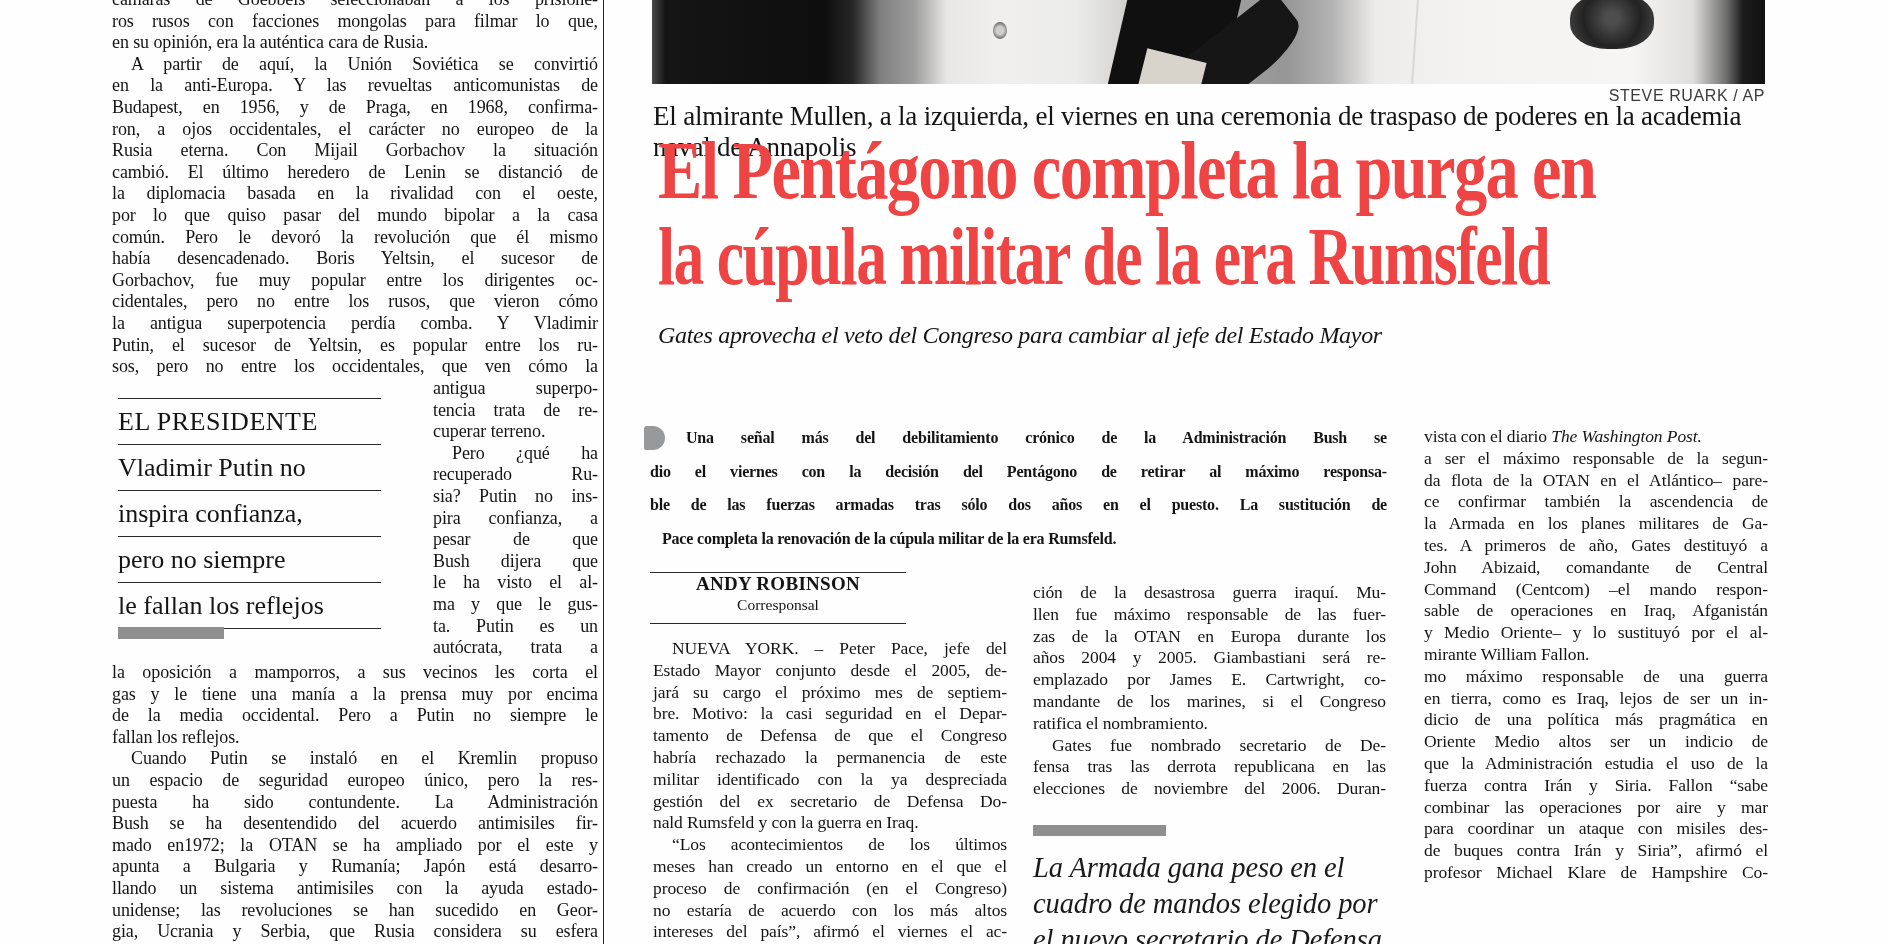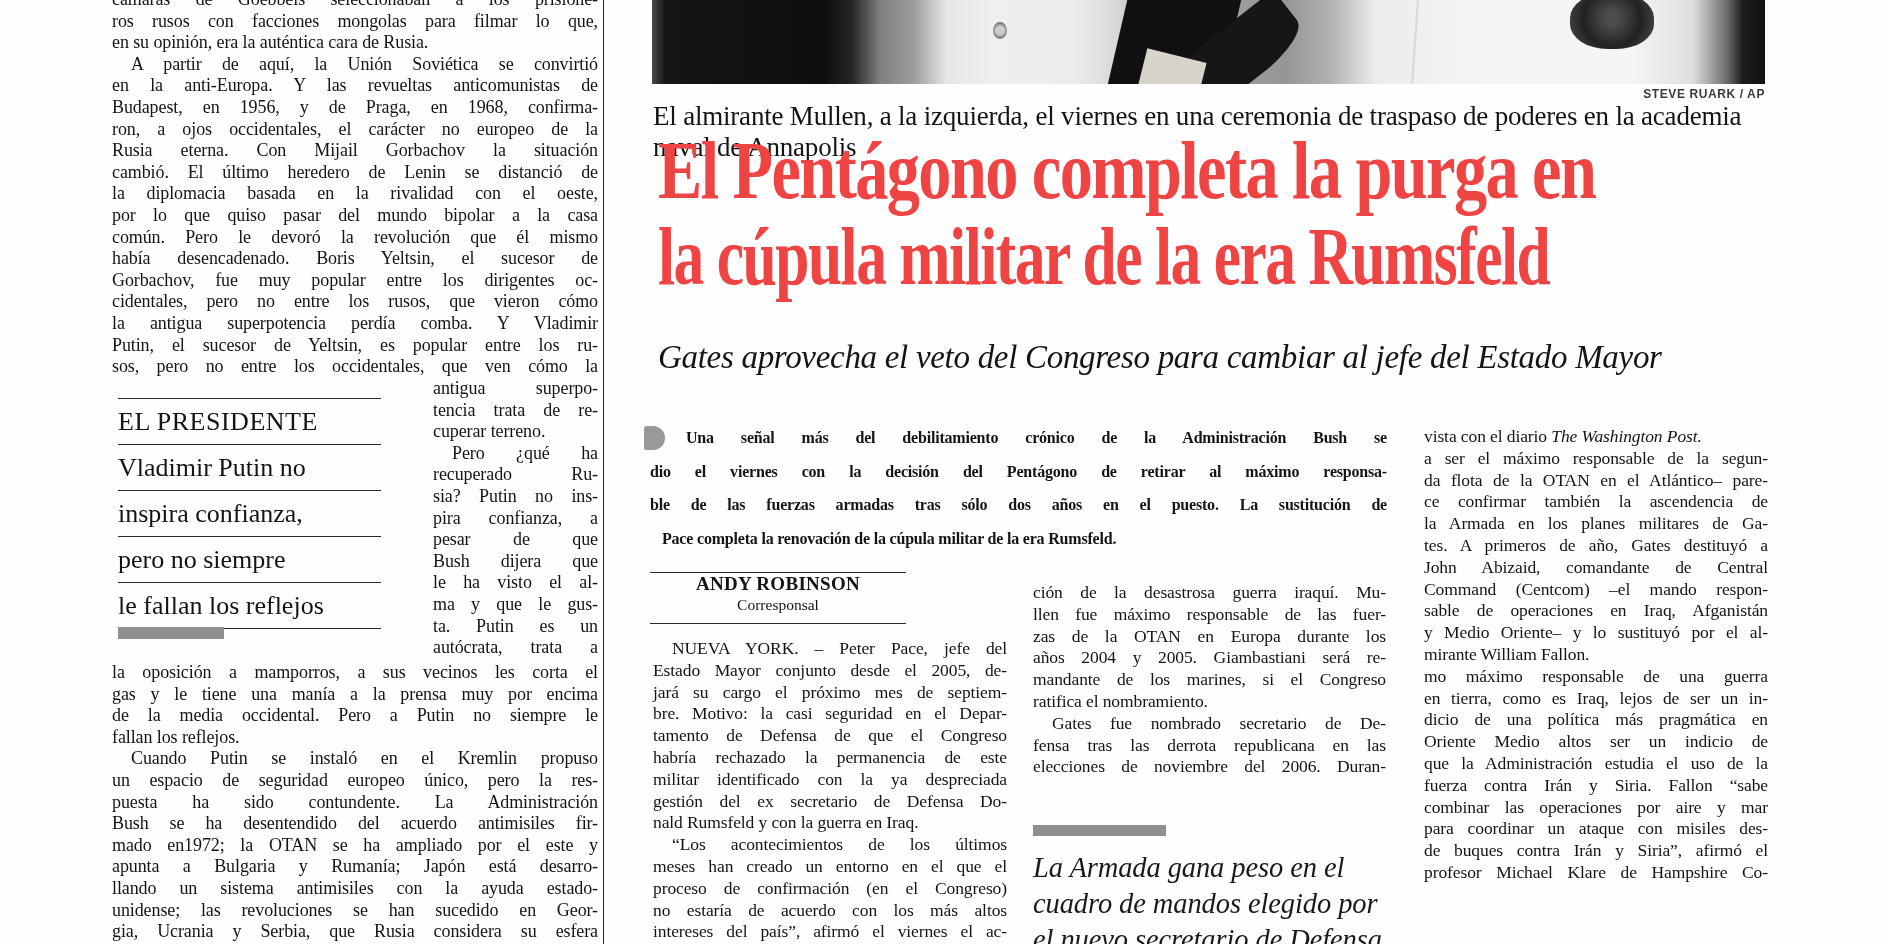--- a/index.html
+++ b/index.html
@@ -40,32 +40,32 @@
   .ph-arm{left:42%;top:-30%;width:10%;height:160%;background:#101010;transform:rotate(13deg);}
   .ph-forearm{left:44%;top:42%;width:15%;height:70%;background:#161616;transform:rotate(-38deg);border-radius:0 0 35% 35%;}
   .ph-paper{left:44%;top:66%;width:5.5%;height:44%;background:#d8d4cb;transform:rotate(14deg);}
   .ph-button{left:30.6%;top:26%;width:14px;height:17px;border-radius:50%;
       background:radial-gradient(circle,#cecece 35%,#5c5c5c 80%);}
   .ph-badge{left:82.5%;top:-8%;width:7.5%;height:66%;border-radius:45%;
       background:radial-gradient(circle at 50% 45%,#4d4d4d 12%,#222 55%,#3b3b3b 80%);}
   .ph-seam{left:68.5%;top:0;width:2px;height:100%;background:#d9d8d6;transform:rotate(4deg);}
 
   #photo-credit{position:absolute;left:652px;top:87px;width:1113px;text-align:right;
-      font-family:"Liberation Sans",sans-serif;font-size:12px;letter-spacing:0.6px;color:#3a3a3a;font-weight:bold;}
+      font-family:"Liberation Sans",sans-serif;font-size:16px;letter-spacing:0.6px;color:#3a3a3a;}
   #photo-caption{position:absolute;left:653px;top:101px;width:1113px;
       font-weight:normal;font-size:27px;letter-spacing:-0.2px;}
 
   
   #headline{position:absolute;left:658px;top:128px;width:1130px;font-weight:bold;color:#ef4444;}
   #headline .hline{font-size:82px;line-height:86px;white-space:nowrap;letter-spacing:-2px;transform-origin:0 50%;}
   #headline .h1a{transform:scaleX(0.81);}
   #headline .h1b{transform:scaleX(0.75);}
 
-  #subhead{position:absolute;left:658px;top:339px;width:1120px;font-style:italic;
-      font-size:33px;letter-spacing:-0.3px;white-space:nowrap;}
+  #subhead{position:absolute;left:658px;top:322px;width:1120px;font-style:italic;
+      font-size:24px;letter-spacing:-0.3px;white-space:nowrap;}
 
   
   #lead{position:absolute;left:650px;top:421px;width:737px;}
   #lead .line{font-weight:bold;font-size:16px;line-height:33.5px;letter-spacing:-0.2px;
       text-align:justify;text-align-last:justify;}
   #lead .line.pend{text-align-last:left;margin-left:12px;}
   #lead .line:first-child{text-indent:36px;}
   #lead-icon{position:absolute;left:644px;top:426px;width:21px;height:24px;
       background:#97999b;border-radius:3px 14px 14px 3px;}
 
@@ -203,20 +203,21 @@
       <div class="line">meses han creado un entorno en el que el</div>
       <div class="line">proceso de confirmación (en el Congreso)</div>
       <div class="line">no estaría de acuerdo con los más altos</div>
       <div class="line">intereses del país”, afirmó el viernes el ac-</div>
     </div>
   <div class="bodycol tcol" id="col2">
       <div class="line">ción de la desastrosa guerra iraquí. Mu-</div>
       <div class="line">llen fue máximo responsable de las fuer-</div>
       <div class="line">zas de la OTAN en Europa durante los</div>
       <div class="line">años 2004 y 2005. Giambastiani será re-</div>
+      <div class="line">emplazado por James E. Cartwright, co-</div>
       <div class="line">mandante de los marines, si el Congreso</div>
       <div class="line pend">ratifica el nombramiento.</div>
       <div class="line pind">Gates fue nombrado secretario de De-</div>
       <div class="line">fensa tras las derrota republicana en las</div>
       <div class="line">elecciones de noviembre del 2006. Duran-</div>
     </div>
   <div id="col2-bar"></div>
   <div id="col2-quote" class="tcol">
       <div class="line pend">La Armada gana peso en el</div>
       <div class="line pend">cuadro de mandos elegido por</div>

